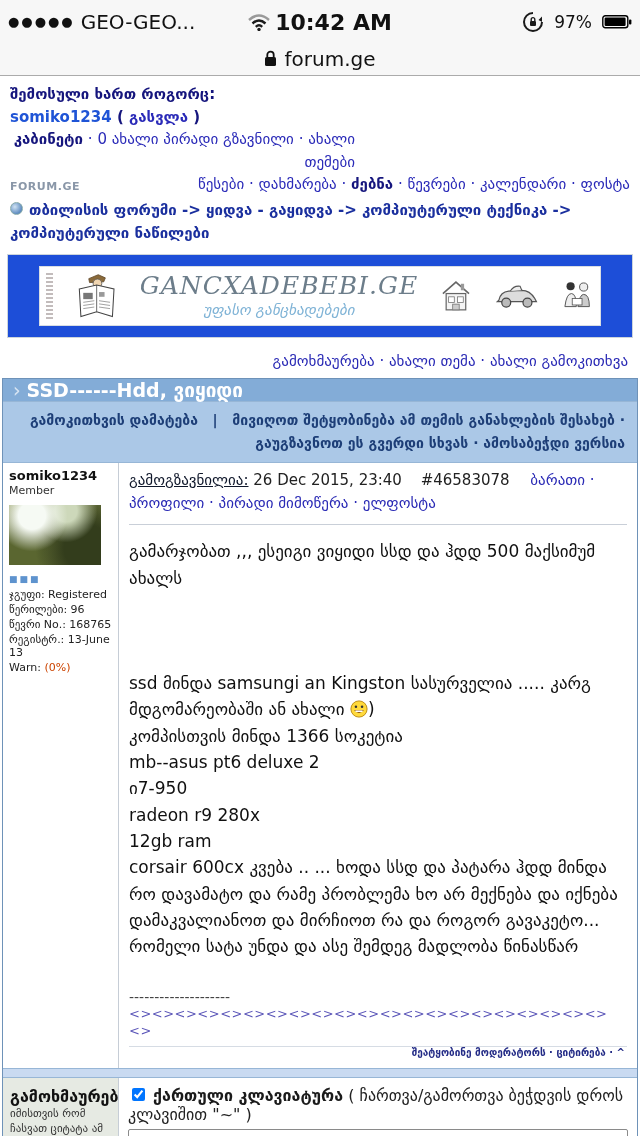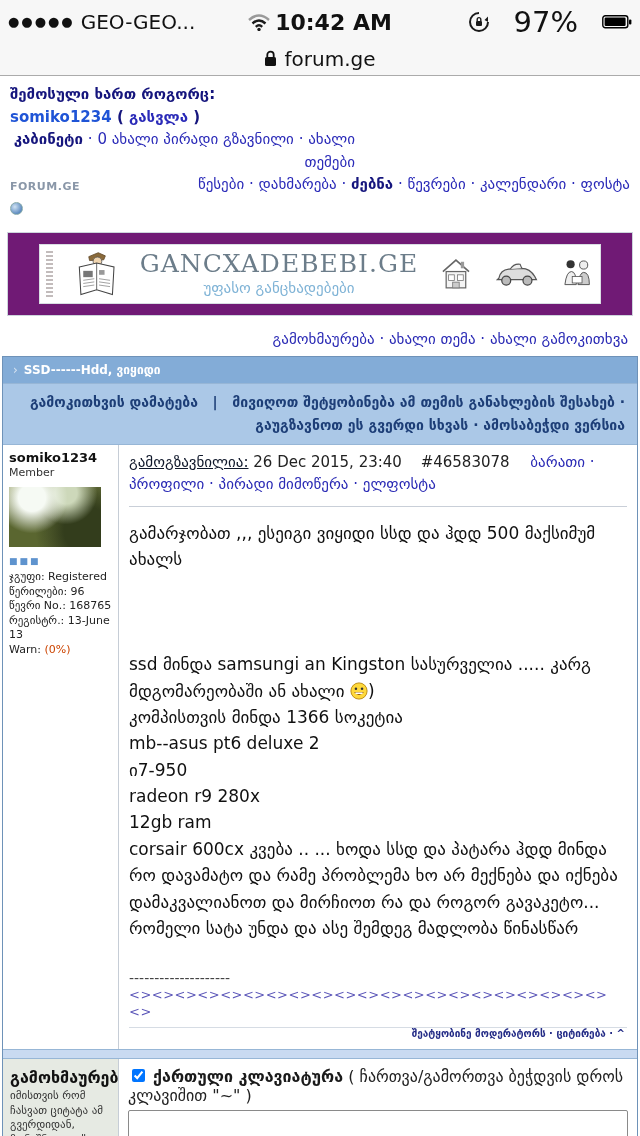--- a/index.html
+++ b/index.html
@@ -4,49 +4,49 @@
 <style>
   html,body{margin:0;padding:0;}
   body{width:640px;height:1136px;overflow:hidden;background:#fff;
        font-family:"DejaVu Sans",sans-serif;color:#111;}
   
   .chrome{background:#f7f7f7;border-bottom:1px solid #ababab;}
   .sb{display:grid;grid-template-columns:1fr auto 1fr;align-items:center;height:40px;padding:2px 8px 0;}
   .sb-left{display:flex;align-items:center;gap:6px;font-size:20px;}
   .dots{font-size:13px;letter-spacing:2px;position:relative;top:-1px;}
   .sb-center{display:flex;align-items:center;gap:5px;font-size:22px;font-weight:bold;}
-  .sb-right{display:flex;align-items:center;gap:24px;justify-content:flex-end;font-size:29px;}
+  .sb-right{display:flex;align-items:center;gap:10px;justify-content:flex-end;font-size:17px;}
   .urlrow{display:flex;align-items:center;justify-content:center;gap:7px;height:33px;font-size:20px;color:#111;}
   .icon-svg{display:inline-block;vertical-align:middle;}
   
   .hdr{display:flex;justify-content:space-between;padding:7px 10px 0;font-size:15px;line-height:1.5;flex-direction:column;}
   .hdr-left{width:278px;color:#15157d;font-weight:bold;}
   .hdr-right{width:345px;text-align:right;color:#2a2ab8;}
   .hdr-right span:nth-of-type(1){color:#15157d;font-weight:bold;}
   .uname{color:#1f54d6;font-weight:bold;}
   .hlink{color:#2a2ab8;font-weight:bold;}
   .hdr2{display:flex;justify-content:space-between;align-items:flex-end;padding:2px 10px 4px;}
   .logo{font-size:11px;font-weight:bold;color:#8a97a8;letter-spacing:.5px;}
   .site-nav{font-size:15px;color:#2a2ab8;}
   .site-nav span:nth-of-type(3){font-weight:bold;color:#15157d;}
   .crumb{padding:2px 10px 6px;font-size:15px;font-weight:bold;color:#333;line-height:1.5;}
   .crumb span{color:#1a2f9e;}
   .bullet{display:inline-block;width:11px;height:11px;border-radius:50%;
           background:radial-gradient(circle at 35% 35%,#cfe2f3,#5f8cc0 70%);
           border:1px solid #8aa;margin-right:6px;}
   
-  .banner-box{margin:4px 7px 0;background:#701a75;border:1px solid #cdd5dc;padding:11px 0;display:flex;justify-content:center;}
+  .banner-box{margin:4px 7px 0;background:#1d4ed8;border:1px solid #cdd5dc;padding:11px 0;display:flex;justify-content:center;font-style:italic;}
   .banner{width:548px;height:58px;background:#fff;border:1px solid #d9dee3;display:flex;align-items:center;gap:20px;padding:0 6px;}
   .vstrip{width:8px;height:46px;background:repeating-linear-gradient(#9a8f8f 0 2px,#fff 2px 4px);opacity:.6;}
   .btitle{font-family:"DejaVu Serif",serif;font-size:25px;color:#6c7d8a;letter-spacing:1px;line-height:1;}
   .bsub{font-size:15px;color:#7fb3d6;text-align:center;margin-top:3px;}
   
   .topic-actions{text-align:right;padding:14px 12px 8px;font-size:15px;color:#2a2ab5;font-weight:normal;}
   .tbl{margin:0 2px;border:1px solid #6e92b8;}
-  .titlebar{background:#83acd7;color:#fff;font-weight:bold;font-size:12px;padding:6px 10px;}
+  .titlebar{background:#83acd7;color:#fff;font-weight:bold;font-size:19px;padding:0 10px;}
   .titlebar .tick{color:#d7e4f2;font-weight:normal;margin-right:6px;}
   .subbar{background:#abc8e7;color:#1d3e77;font-weight:bold;font-size:14px;padding:7px 12px;text-align:right;line-height:1.65;border-top:1px solid #97b6d6;}
   .subbar span{color:#1d3e77;}
   .grid{display:grid;grid-template-columns:116px 1fr;background:#fff;border-top:1px solid #97b6d6;}
   .ucol{border-right:1px solid #c6cdd6;padding:5px 6px;font-size:11px;line-height:1.25;}
   .author{font-size:13px;font-weight:bold;}
   .role{font-size:11px;color:#333;margin-bottom:7px;}
   .avatar{width:92px;height:60px;margin-bottom:9px;
     background:
       radial-gradient(circle at 25% 18%, #f6faf4 0 16%, rgba(246,250,244,0) 42%),
@@ -129,21 +129,21 @@
     <span>(</span>
     <span class="hlink">გასვლა</span>
     <span>)</span>
   </div>
   <div class="hdr-right"><span class="item">კაბინეტი</span> · <span class="item">0 ახალი პირადი გზავნილი</span> · <span class="item">ახალი თემები</span></div>
 </div>
 <div class="hdr2">
   <span class="logo">FORUM.GE</span>
   <span class="site-nav"><span class="item">წესები</span> · <span class="item">დახმარება</span> · <span class="item">ძებნა</span> · <span class="item">წევრები</span> · <span class="item">კალენდარი</span> · <span class="item">ფოსტა</span></span>
 </div>
-<div class="crumb"><span class="bullet"></span></div>
+<div class="crumb"><span class="bullet"></span><span><span class="item">თბილისის ფორუმი</span> -&gt; <span class="item">ყიდვა - გაყიდვა</span> -&gt; <span class="item">კომპიუტერული ტექნიკა</span> -&gt; <span class="item">კომპიუტერული ნაწილები</span></span></div>
 
 <div class="banner-box">
   <div class="banner">
     <div class="vstrip"></div>
     <svg width="58" height="58" viewBox="0 0 60 62">
       <path d="M20 9 l12 -5 9 4 -2 5 -18 1 z" fill="#8a6a3a" stroke="#5d4526" stroke-width="1"></path>
       <circle cx="31" cy="15" r="5.5" fill="#f0d5b0" stroke="#555" stroke-width="1"></circle>
       <path d="M8 22 L30 17 L52 22 L50 57 L30 51 L10 57 Z" fill="#fff" stroke="#444" stroke-width="1.3"></path>
       <line x1="30" y1="17" x2="30" y2="51" stroke="#444" stroke-width="1"></line>
       <rect x="13" y="27" width="12" height="8" fill="#777"></rect>

